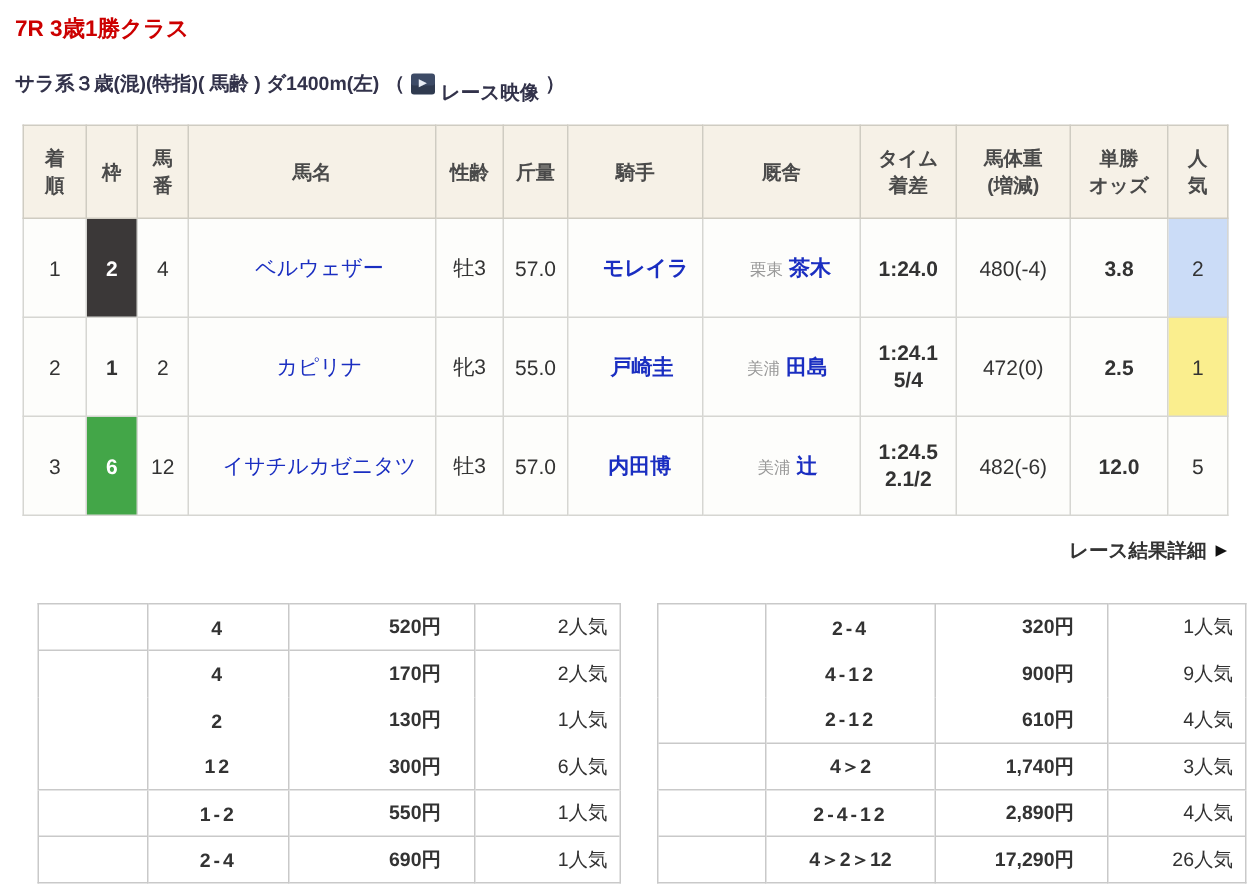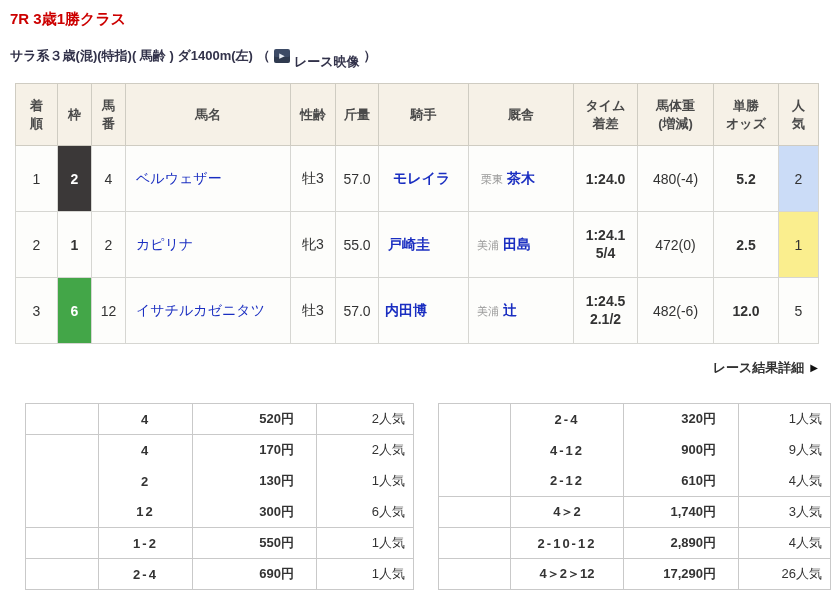--- a/index.html
+++ b/index.html
@@ -18,21 +18,21 @@
   .video-link { color:#32324a; cursor:pointer;margin-top:13px; }
 
   
   table { border-collapse:collapse; }
   .results { width:803px; margin:12px 0 0 15px; table-layout:fixed; }
   .results th { background:#f6f1e7; border:1px solid #cfccc2; height:62px;
     font-size:13px; color:#4a4a4a; font-weight:bold; text-align:center;
     vertical-align:middle; white-space:pre-line; line-height:1.35; }
   .results td { border:1px solid #d6d6d2; height:66px; font-size:14px;
     text-align:center; vertical-align:middle; background:#fdfdfb; }
-  .results td.lft { text-align:left; padding-left:10px; }
+  .results td.lft { text-align:center; padding-left:10px; }
   .lnk { color:#1a2ec1; cursor:pointer; text-decoration:none; }
   .b { font-weight:bold; }
   .region { font-size:11px; color:#999; margin-right:4px; }
   .waku { font-weight:bold; }
   .waku-black { background:#3b3838 !important; color:#fff; }
   .waku-green { background:#43a648 !important; color:#fff; }
   .pop-blue   { background:#cbdcf7 !important; }
   .pop-yellow { background:#faee8e !important; }
   .time2 { line-height:1.25; font-weight:bold; }
 
@@ -117,21 +117,21 @@
       <td>1</td>
       <td class="waku waku-black">2</td>
       <td>4</td>
       <td class="lft"><span class="lnk">ベルウェザー</span></td>
       <td>牡3</td>
       <td>57.0</td>
       <td class="lft" style="padding-left:14px"><span class="lnk b">モレイラ</span></td>
       <td class="lft" style="padding-left:12px"><span class="region">栗東</span><span class="lnk b">茶木</span></td>
       <td class="b">1:24.0</td>
       <td>480(-4)</td>
-      <td class="b">5.2</td>
+      <td class="b">3.8</td>
       <td class="pop-blue">2</td>
     </tr>
     <tr>
       <td>2</td>
       <td class="waku">1</td>
       <td>2</td>
       <td class="lft"><span class="lnk">カピリナ</span></td>
       <td>牝3</td>
       <td>55.0</td>
       <td class="lft" style="padding-left:9px"><span class="lnk b">戸崎圭</span></td>
@@ -234,21 +234,21 @@
         <td class="pop">4人気</td>
       </tr>
       <tr class="g">
         <td class="lbl c-umatan">馬単</td>
         <td class="combo" style="letter-spacing:0">4＞2</td>
         <td class="amt">1,740円</td>
         <td class="pop">3人気</td>
       </tr>
       <tr class="g">
         <td class="lbl c-sanrenpuku">3連複</td>
-        <td class="combo">2-10-12</td>
+        <td class="combo">2-4-12</td>
         <td class="amt">2,890円</td>
         <td class="pop">4人気</td>
       </tr>
       <tr class="g">
         <td class="lbl c-sanrentan">3連単</td>
         <td class="combo" style="letter-spacing:0">4＞2＞12</td>
         <td class="amt">17,290円</td>
         <td class="pop">26人気</td>
       </tr>
     </tbody>

